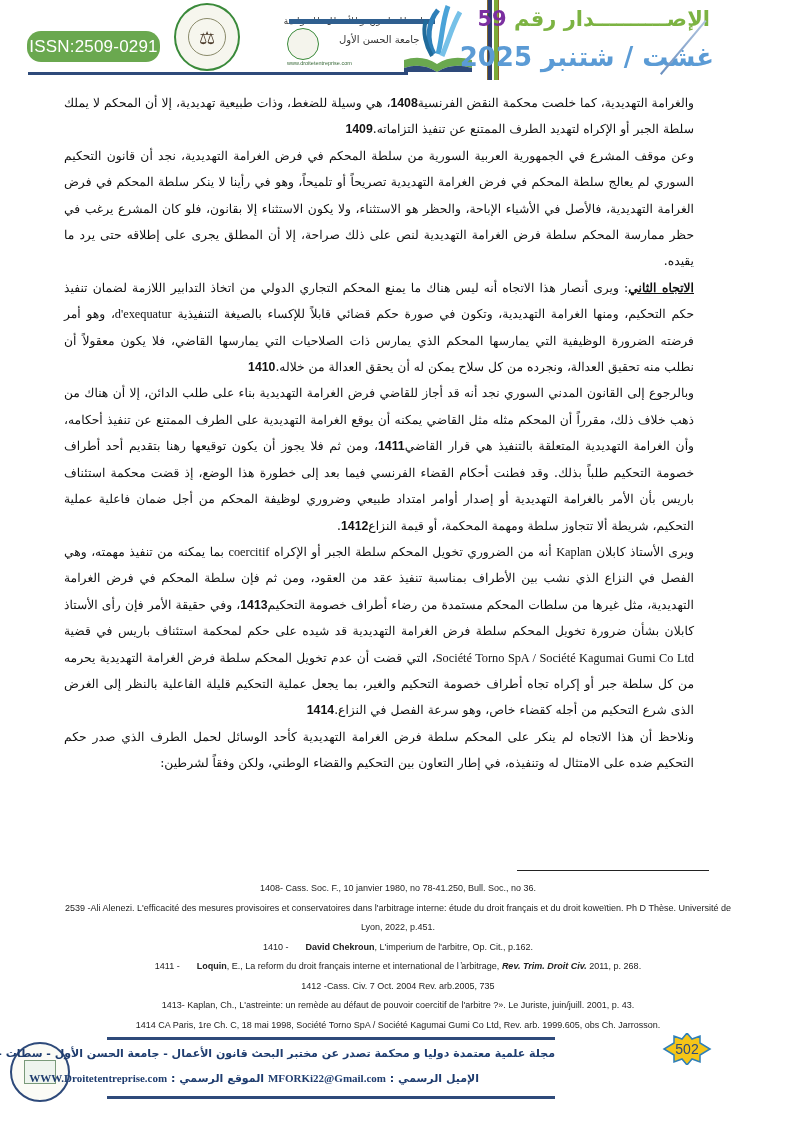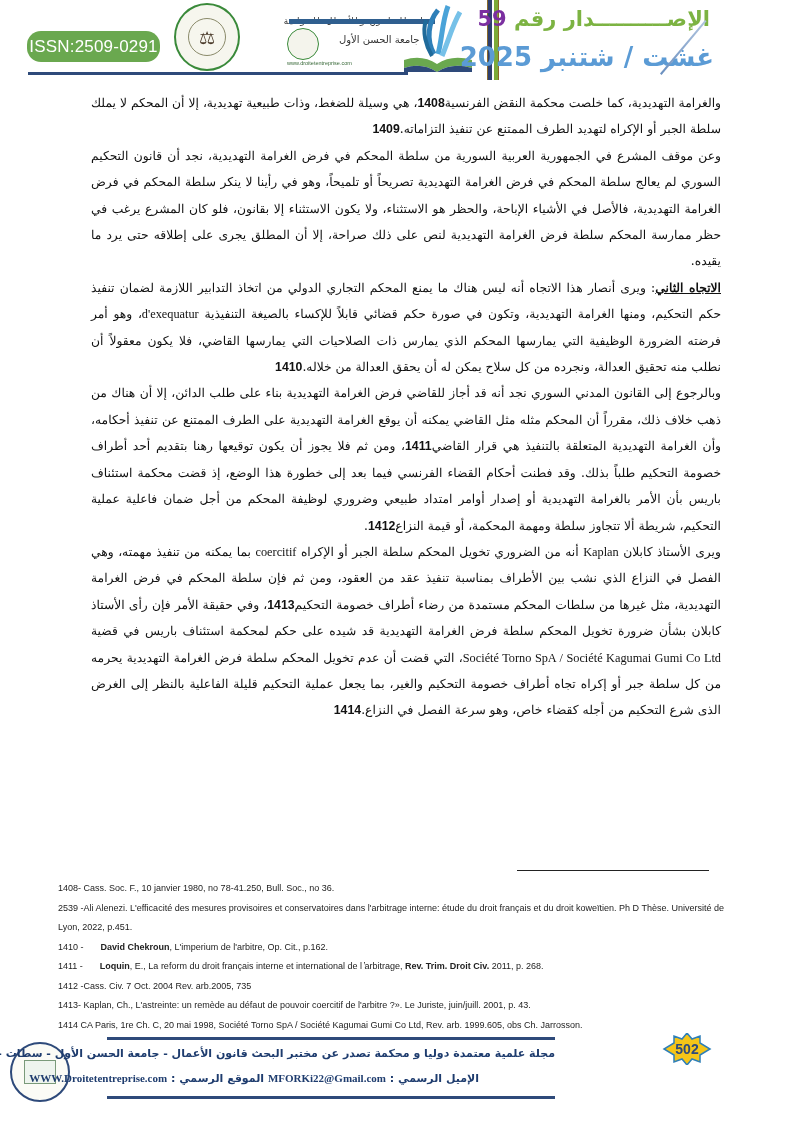--- a/index.html
+++ b/index.html
@@ -33,51 +33,51 @@
   .issue-line { position: absolute; right: 84px; top: 7px; direction: rtl; white-space: nowrap;
                 font-family: "DejaVu Sans", sans-serif; font-weight: bold; font-size: 21px; color: #7cb342; margin-left: 16px; }
   .issue-line .num { color: #7b2fa0; }
   .date-line { position: absolute; right: 80px; top: 42px; direction: rtl; white-space: nowrap;
                font-family: "DejaVu Sans", sans-serif; font-weight: bold; font-size: 26px; color: #5b9bd5; }
   .diag { position: absolute; left: 705px; top: 20px; width: 2px; height: 70px; background: linear-gradient(#b0c4de,#6a8fbf);
           transform: rotate(40deg); transform-origin: top left; }
   .header-rule { position: absolute; left: 28px; top: 72px; width: 380px; height: 3px; background: #2e4a7a; }
 
   
-  .body-text { position: absolute; left: 91px; top: 90px; width: 630px; direction: rtl; text-align: justify;
+  .body-text { position: absolute; left: 64px; top: 90px; width: 630px; direction: rtl; text-align: justify;
                font-family: "DejaVu Serif", serif; font-size: 12.3px; line-height: 26.4px; }
   .body-text p { margin: 0; }
   .body-text .fn { font-weight: bold; font-family: "Liberation Sans", sans-serif; }
   .body-text .u { font-weight: bold; text-decoration: underline; }
   .body-text .b { font-weight: bold; }
   .ltr { direction: ltr; unicode-bidi: embed; font-family: "Liberation Serif", serif; }
 
   
   .fn-rule { position: absolute; left: 517px; top: 870px; width: 192px; height: 1px; background: #222; }
   .footnotes { position: absolute; left: 58px; top: 879px; width: 680px; direction: ltr;
                font-family: "Liberation Sans", sans-serif; font-size: 9px; color: #222; line-height: 19.5px; }
-  .footnotes div { white-space: nowrap; }
+  .footnotes div { white-space: nowrap; text-align: center; }
   .footnotes .wrap { white-space: normal; }
   .footnotes b { font-weight: bold; padding-left: 17px; }
-  .footnotes .bi { font-weight: bold; }
+  .footnotes .bi { font-weight: bold; font-style: italic; }
 
   
   .footer-rule-top { position: absolute; left: 107px; top: 1037px; width: 448px; height: 3px; background: #2e4a7a; }
   .footer-rule-bot { position: absolute; left: 107px; top: 1096px; width: 448px; height: 3px; background: #2e4a7a; }
   .footer-line1 { position: absolute; left: 107px; top: 1047px; width: 448px; direction: rtl; text-align: center;
                   font-family: "DejaVu Sans", sans-serif; font-weight: bold; font-size: 11px; color: #1e3c6e; white-space: nowrap; }
   .footer-line2 { position: absolute; left: 107px; top: 1072px; width: 372px; direction: rtl; text-align: center;
                   font-family: "DejaVu Sans", sans-serif; font-weight: bold; font-size: 11px; color: #1e3c6e; white-space: nowrap; }
   .footer-seal { position: absolute; left: 10px; top: 1042px; width: 60px; height: 60px; border-radius: 50%;
                  border: 2px solid #2e4a7a; box-sizing: border-box; background: #fbfbf6;
                  display:flex; align-items:center; justify-content:center; }
   .footer-seal .inner { width: 30px; height: 22px; border:1px solid #7a9a7a; background:#eef4ee; }
   .page-badge { position: absolute; left: 662px; top: 1033px; width: 50px; height: 32px; }
   .page-badge .num { position: absolute; left: 0; top: 0; width: 50px; height: 32px; text-align: center;
-                     line-height: 32px; font-family: "Liberation Sans", sans-serif; font-weight: bold;
+                     line-height: 32px; font-family: "Liberation Sans", sans-serif; font-weight: normal;
                      font-size: 14px; color: #2e4a7a; }
 </style>
 </head>
 <body>
 
 <div class="header">
   <div class="issn">ISSN:2509-0291</div>
 
   <div class="logo-lab">
     <div class="inner">⚖</div>
@@ -121,20 +121,21 @@
   <p>وعن موقف المشرع في الجمهورية العربية السورية من سلطة المحكم في فرض الغرامة التهديدية، نجد أن قانون التحكيم السوري لم يعالج سلطة المحكم في فرض الغرامة التهديدية تصريحاً أو تلميحاً، وهو في رأينا لا ينكر سلطة المحكم في فرض الغرامة التهديدية، فالأصل في الأشياء الإباحة، والحظر هو الاستثناء، ولا يكون الاستثناء إلا بقانون، فلو كان المشرع يرغب في حظر ممارسة المحكم سلطة فرض الغرامة التهديدية لنص على ذلك صراحة، إلا أن المطلق يجرى على إطلاقه حتى يرد ما يقيده.</p>
   <p>
     <span class="u">الاتجاه الثاني</span><span>: ويرى أنصار هذا الاتجاه أنه ليس هناك ما يمنع المحكم التجاري الدولي من اتخاذ التدابير اللازمة لضمان تنفيذ حكم التحكيم، ومنها الغرامة التهديدية، وتكون في صورة حكم قضائي قابلاً للإكساء بالصيغة التنفيذية</span> <span class="ltr">d'exequatur</span><span>، وهو أمر فرضته الضرورة الوظيفية التي يمارسها المحكم الذي يمارس ذات الصلاحيات التي يمارسها القاضي، فلا يكون معقولاً أن نطلب منه تحقيق العدالة، ونجرده من كل سلاح يمكن له أن يحقق العدالة من خلاله.</span><span class="fn">1410</span>
   </p>
   <p>
     <span>وبالرجوع إلى القانون المدني السوري نجد أنه قد أجاز للقاضي فرض الغرامة التهديدية بناء على طلب الدائن، إلا أن هناك من ذهب خلاف ذلك، مقرراً أن المحكم مثله مثل القاضي يمكنه أن يوقع الغرامة التهديدية على الطرف الممتنع عن تنفيذ أحكامه، وأن الغرامة التهديدية المتعلقة بالتنفيذ هي قرار القاضي</span><span class="fn">1411</span><span>، ومن ثم فلا يجوز أن يكون توقيعها رهنا بتقديم أحد أطراف خصومة التحكيم طلباً بذلك. وقد فطنت أحكام القضاء الفرنسي فيما بعد إلى خطورة هذا الوضع، إذ قضت محكمة استئناف باريس بأن الأمر بالغرامة التهديدية أو إصدار أوامر امتداد طبيعي وضروري لوظيفة المحكم من أجل ضمان فاعلية عملية التحكيم، شريطة ألا تتجاوز سلطة ومهمة المحكمة، أو قيمة النزاع</span><span class="fn">1412</span><span>.</span>
   </p>
   <p>
     <span>ويرى الأستاذ كابلان</span> <span class="ltr">Kaplan</span> <span>أنه من الضروري تخويل المحكم سلطة الجبر أو الإكراه</span> <span class="ltr">coercitif</span> <span>بما يمكنه من تنفيذ مهمته، وهي الفصل في النزاع الذي نشب بين الأطراف بمناسبة تنفيذ عقد من العقود، ومن ثم فإن سلطة المحكم في فرض الغرامة التهديدية، مثل غيرها من سلطات المحكم مستمدة من رضاء أطراف خصومة التحكيم</span><span class="fn">1413</span><span>، وفي حقيقة الأمر فإن رأى الأستاذ كابلان بشأن ضرورة تخويل المحكم سلطة فرض الغرامة التهديدية قد شيده على حكم لمحكمة استئناف باريس في قضية</span> <span class="ltr">Société Torno SpA / Société Kagumai Gumi Co Ltd</span><span>، التي قضت أن عدم تخويل المحكم سلطة فرض الغرامة التهديدية يحرمه من كل سلطة جبر أو إكراه تجاه أطراف خصومة التحكيم والغير، بما يجعل عملية التحكيم قليلة الفاعلية بالنظر إلى الغرض الذى شرع التحكيم من أجله كقضاء خاص، وهو سرعة الفصل في النزاع.</span><span class="fn">1414</span>
   </p>
+  <p>ونلاحظ أن هذا الاتجاه لم ينكر على المحكم سلطة فرض الغرامة التهديدية كأحد الوسائل لحمل الطرف الذي صدر حكم التحكيم ضده على الامتثال له وتنفيذه، في إطار التعاون بين التحكيم والقضاء الوطني، ولكن وفقاً لشرطين:</p>
 </div>
 
 <div class="fn-rule"></div>
 <div class="footnotes">
   <div>
     <span>1408-</span> <span>Cass. Soc. F., 10 janvier 1980, no 78-41.250, Bull. Soc., no 36.</span>
   </div>
   <div class="wrap">
     <span>2539 -</span><span>Ali Alenezi. L'efficacité des mesures provisoires et conservatoires dans l'arbitrage interne: étude du droit français et du droit koweïtien. Ph D Thèse. Université de Lyon, 2022, p.451.</span>
   </div>
@@ -144,21 +145,21 @@
   <div>
     <span>1411 -</span><b>Loquin</b><span>, E., La reform du droit français interne et international de l ̓arbitrage, </span><span class="bi">Rev. Trim. Droit Civ.</span><span> 2011, p. 268.</span>
   </div>
   <div>
     <span>1412 -</span><span>Cass. Civ. 7 Oct. 2004 Rev. arb.2005, 735</span>
   </div>
   <div>
     <span>1413-</span> <span>Kaplan, Ch., L'astreinte: un remède au défaut de pouvoir coercitif de l'arbitre ?». Le Juriste, juin/juill. 2001, p. 43.</span>
   </div>
   <div>
-    <span>1414</span> <span>CA Paris, 1re Ch. C, 20 mai 1998, Société Torno SpA / Société Kagumai Gumi Co Ltd, Rev. arb. 1999.605, obs Ch. Jarrosson.</span>
+    <span>1414</span> <span>CA Paris, 1re Ch. C, 18 mai 1998, Société Torno SpA / Société Kagumai Gumi Co Ltd, Rev. arb. 1999.605, obs Ch. Jarrosson.</span>
   </div>
 </div>
 
 <div class="footer-seal">
   <div class="inner"></div>
 </div>
 <div class="footer-rule-top"></div>
 <div class="footer-line1">مجلة علمية معتمدة  دوليا و محكمة تصدر عن مختبر البحث قانون الأعمال - جامعة الحسن الأول - سطات - المغرب</div>
 <div class="footer-line2">
   <span>الإميل الرسمي :</span>

